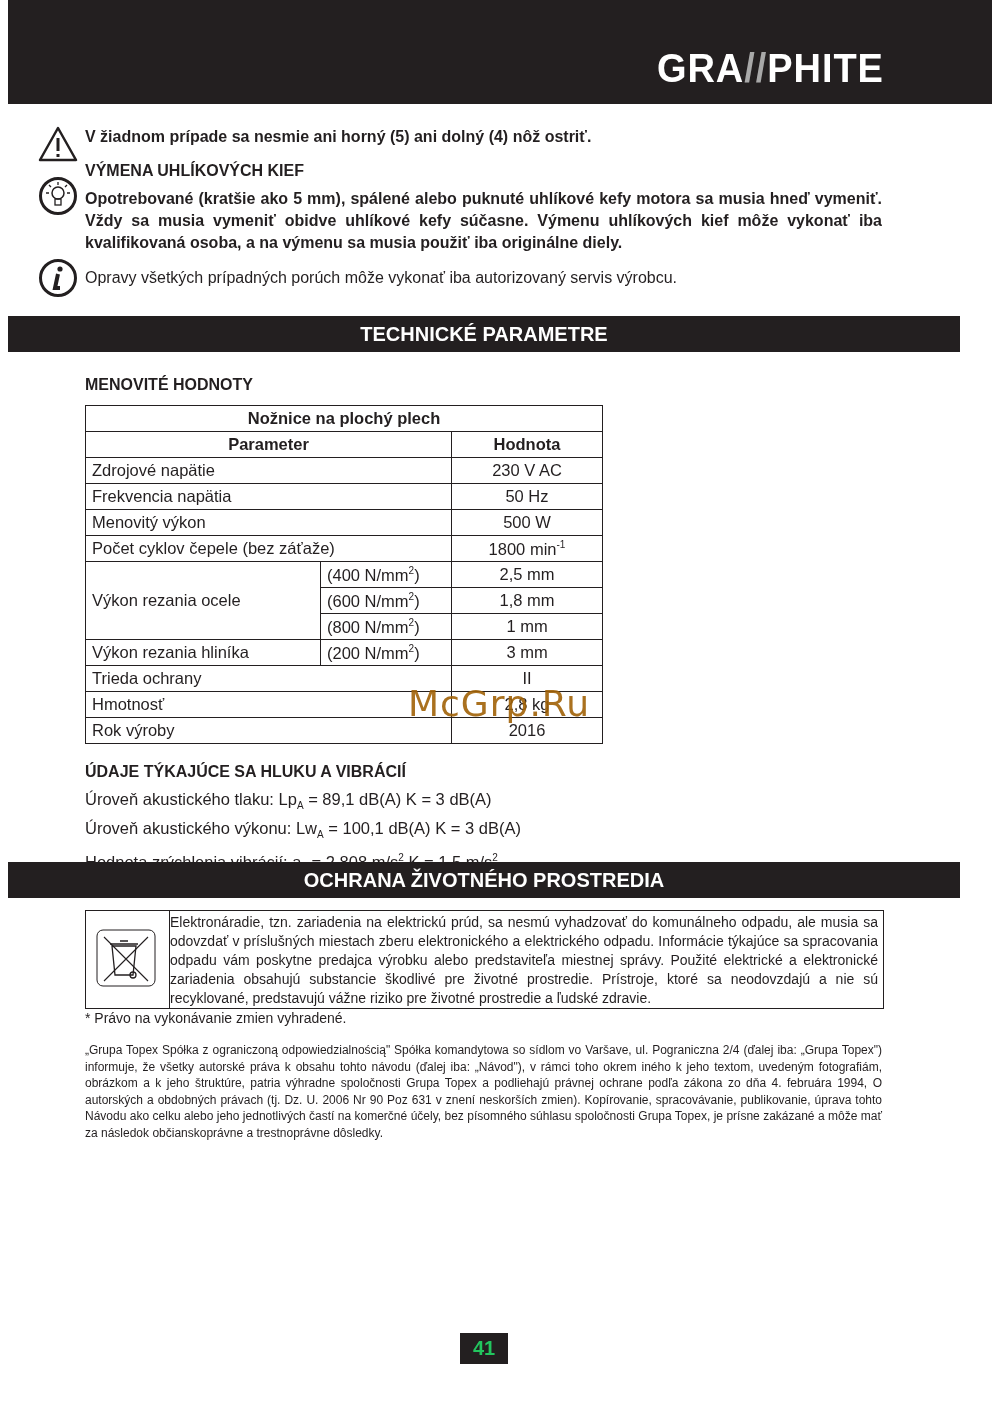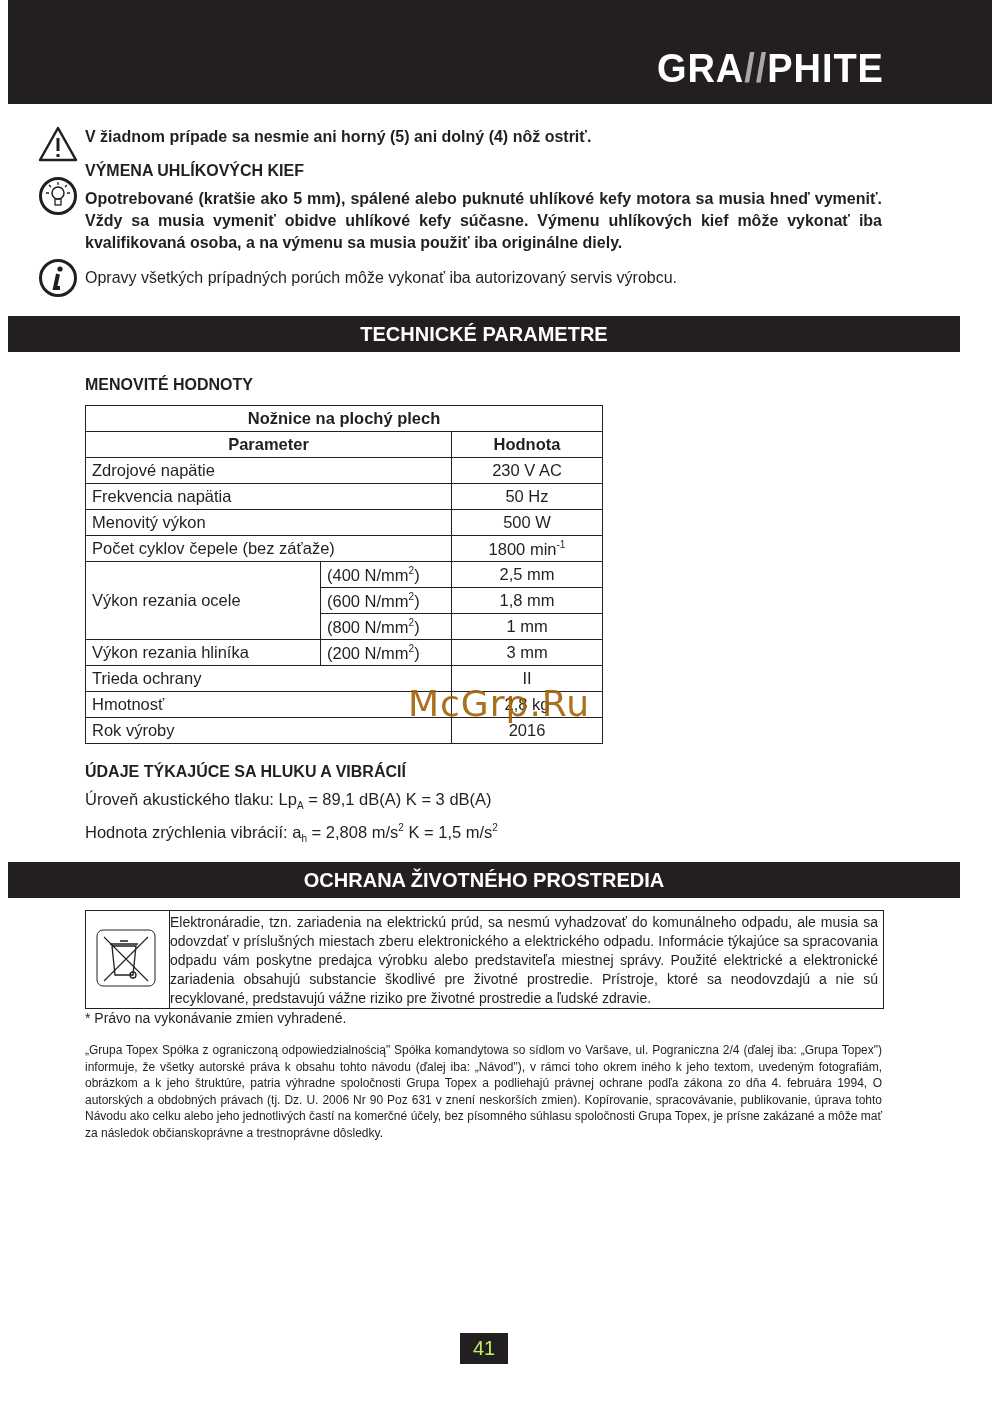--- a/index.html
+++ b/index.html
@@ -27,22 +27,22 @@
   sub { font-size: 10px; }
 
   .noise { position: absolute; left: 85px; top: 788px; font-size: 16.5px; line-height: 22px; }
 
   .env { position: absolute; left: 85px; top: 910px; width: 797px; height: 97px; border: 1.2px solid #231f20; }
   .env .pic { position: absolute; left: 0; top: 0; width: 83px; height: 97px; border-right: 1.2px solid #231f20; }
   .env .txt { position: absolute; left: 84px; top: 2px; width: 708px; font-size: 14px; line-height: 19px; text-align: justify; }
   .note { position: absolute; left: 85px; top: 1010px; font-size: 14px; }
   .legal { position: absolute; left: 85px; top: 1042px; width: 797px; font-size: 12px; line-height: 16.5px; text-align: justify; }
 
-  .pagenum { position: absolute; left: 460px; top: 1333px; width: 48px; height: 31px; background: #231f20; color: #bef264;
-             font-weight: normal; font-size: 20px; text-align: center; line-height: 31px; }
+  .pagenum { position: absolute; left: 460px; top: 1333px; width: 48px; height: 31px; background: #231f20; color: #22c55e;
+             font-weight: bold; font-size: 20px; text-align: center; line-height: 31px; }
   .wm { position: absolute; left: 408px; top: 683px; color: #a16207; font-size: 36px; font-family: "DejaVu Sans", sans-serif; letter-spacing: 1px; opacity: 0.9; }
 </style>
 </head>
 <body>
 
 <div class="header">
   <div class="logo"><span>GRA</span><span class="slash">//</span><span>PHITE</span></div>
 </div>
 
 <svg class="icon" style="top:126px" width="40" height="36" viewBox="0 0 40 36">
@@ -127,20 +127,21 @@
         <td class="c">2016</td>
       </tr>
 </tbody>
   </table>
 
 <div class="wm">McGrp.Ru</div>
 
 <div class="p bold" style="top:761px">ÚDAJE TÝKAJÚCE SA HLUKU A VIBRÁCIÍ</div>
 <div class="noise">
   <div><span>Úroveň akustického tlaku: Lp</span><sub>A</sub><span> = 89,1 dB(A) K = 3 dB(A)</span></div>
+  <div><span>Úroveň akustického výkonu: Lw</span><sub>A</sub><span> = 100,1 dB(A) K = 3 dB(A)</span></div>
   <div><span>Hodnota zrýchlenia vibrácií: a</span><sub>h</sub><span> = 2,808 m/s</span><sup>2</sup><span> K = 1,5 m/s</span><sup>2</sup></div>
 </div>
 
 <div class="bar" style="top:862px">OCHRANA ŽIVOTNÉHO PROSTREDIA</div>
 
 <div class="env">
   <div class="pic">
     <svg width="83" height="97" viewBox="0 0 83 97">
       <rect x="11" y="19" width="58" height="56" rx="6" fill="none" stroke="#231f20" stroke-width="1"></rect>
       <path d="M26 35 H50 L47 64 H29 Z" fill="none" stroke="#231f20" stroke-width="1.3"></path>

